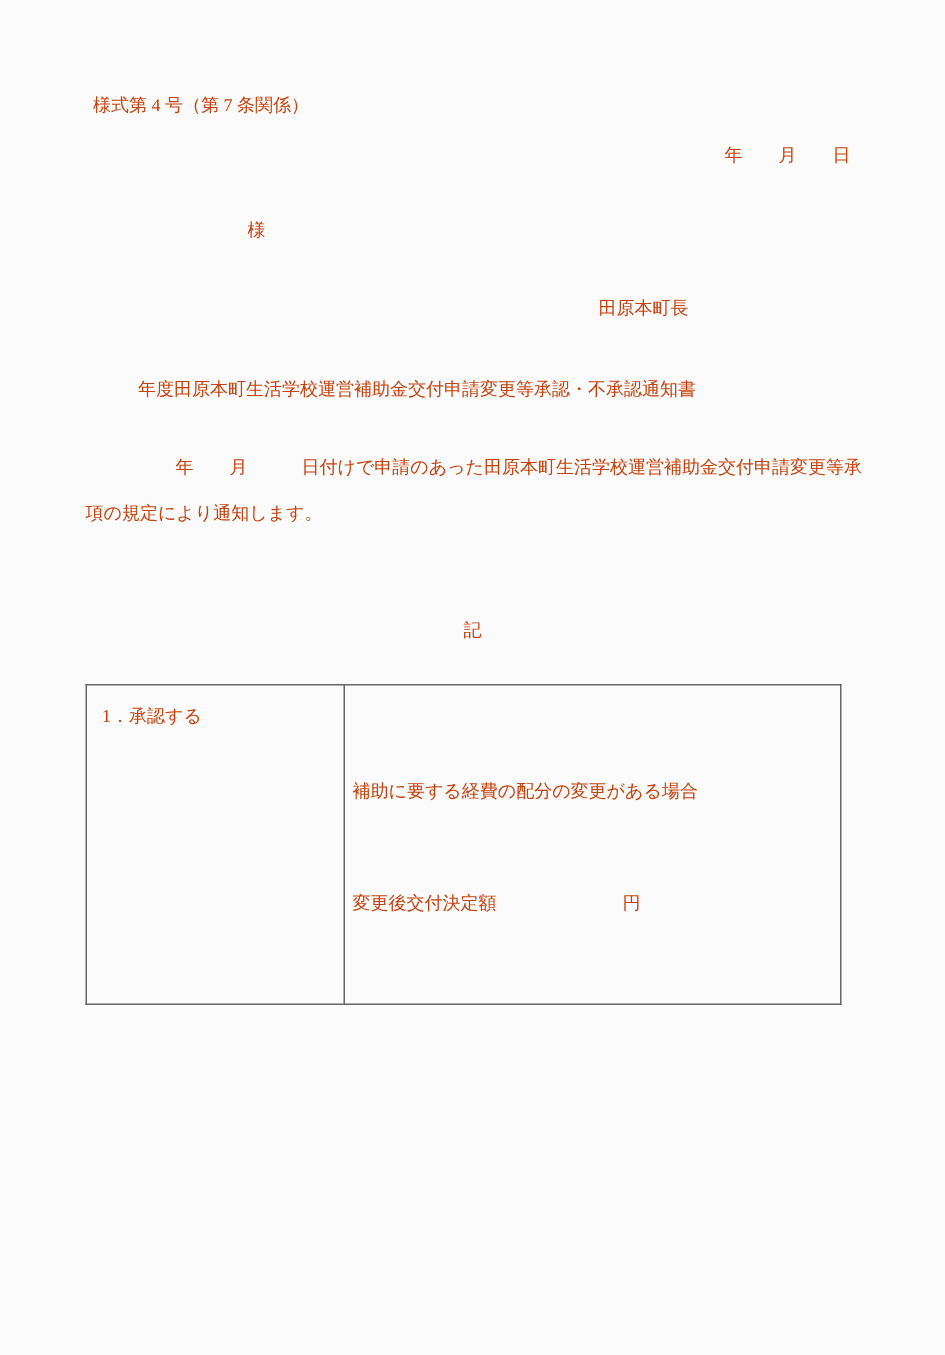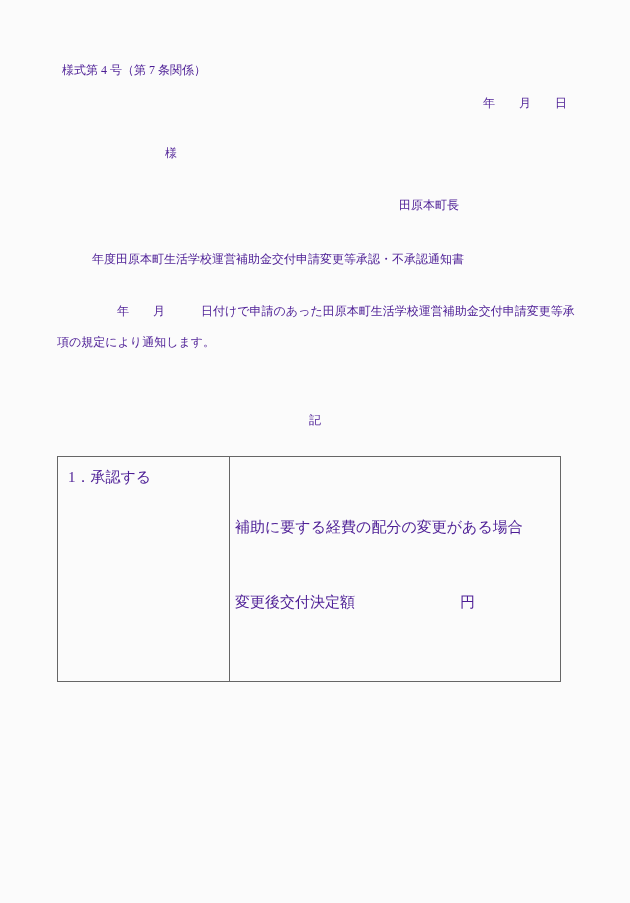--- a/index.html
+++ b/index.html
@@ -1,21 +1,21 @@
 <!DOCTYPE html>
 <html><head>
 <meta charset="utf-8">
 <style>
   html,body { margin:0; padding:0; }
   .page {
     position: relative;
     width: 630px;
     height: 903px;
     background: #fbfbfb;
-    color: #4c1d95;
+    color: #c2410c;
     font-family: "Liberation Serif", serif;
     overflow: hidden;
   }
   .t { position: absolute; white-space: pre; font-size: 12px; line-height: 16px; }
   .form-number { left: 62px; top: 62px; }
   .date-line { left: 483px; top: 95px; }
   .addressee { left: 165px; top: 145px; }
   .sender { left: 399px; top: 197px; }
   .doc-title { left: 0; top: 251px; width: 532px; text-align: center; }
   .body-block { position: absolute; left: 57px; top: 296px; width: 516px; }
@@ -26,23 +26,23 @@
     left: 57px;
     top: 456px;
     width: 504px;
     border-collapse: collapse;
     table-layout: fixed;
   }
   .decision-table, .decision-table td { border: 1px solid #666; }
   .decision-table { border-color: #555; }
   .decision-table td {
     vertical-align: top;
-    font-size: 15px;
+    font-size: 12px;
     line-height: 25px;
-    padding: 8px 5px 16px 5px;
+    padding: 8px 5px 4px 5px;
     white-space: pre;
   }
   td.label-cell { width: 156px; padding-left: 10px; }
   tr.row-approve { height: 55px; }
   tr.row-reject { height: 184px; }
 </style>
 </head>
 <body>
 
 <div class="page">

